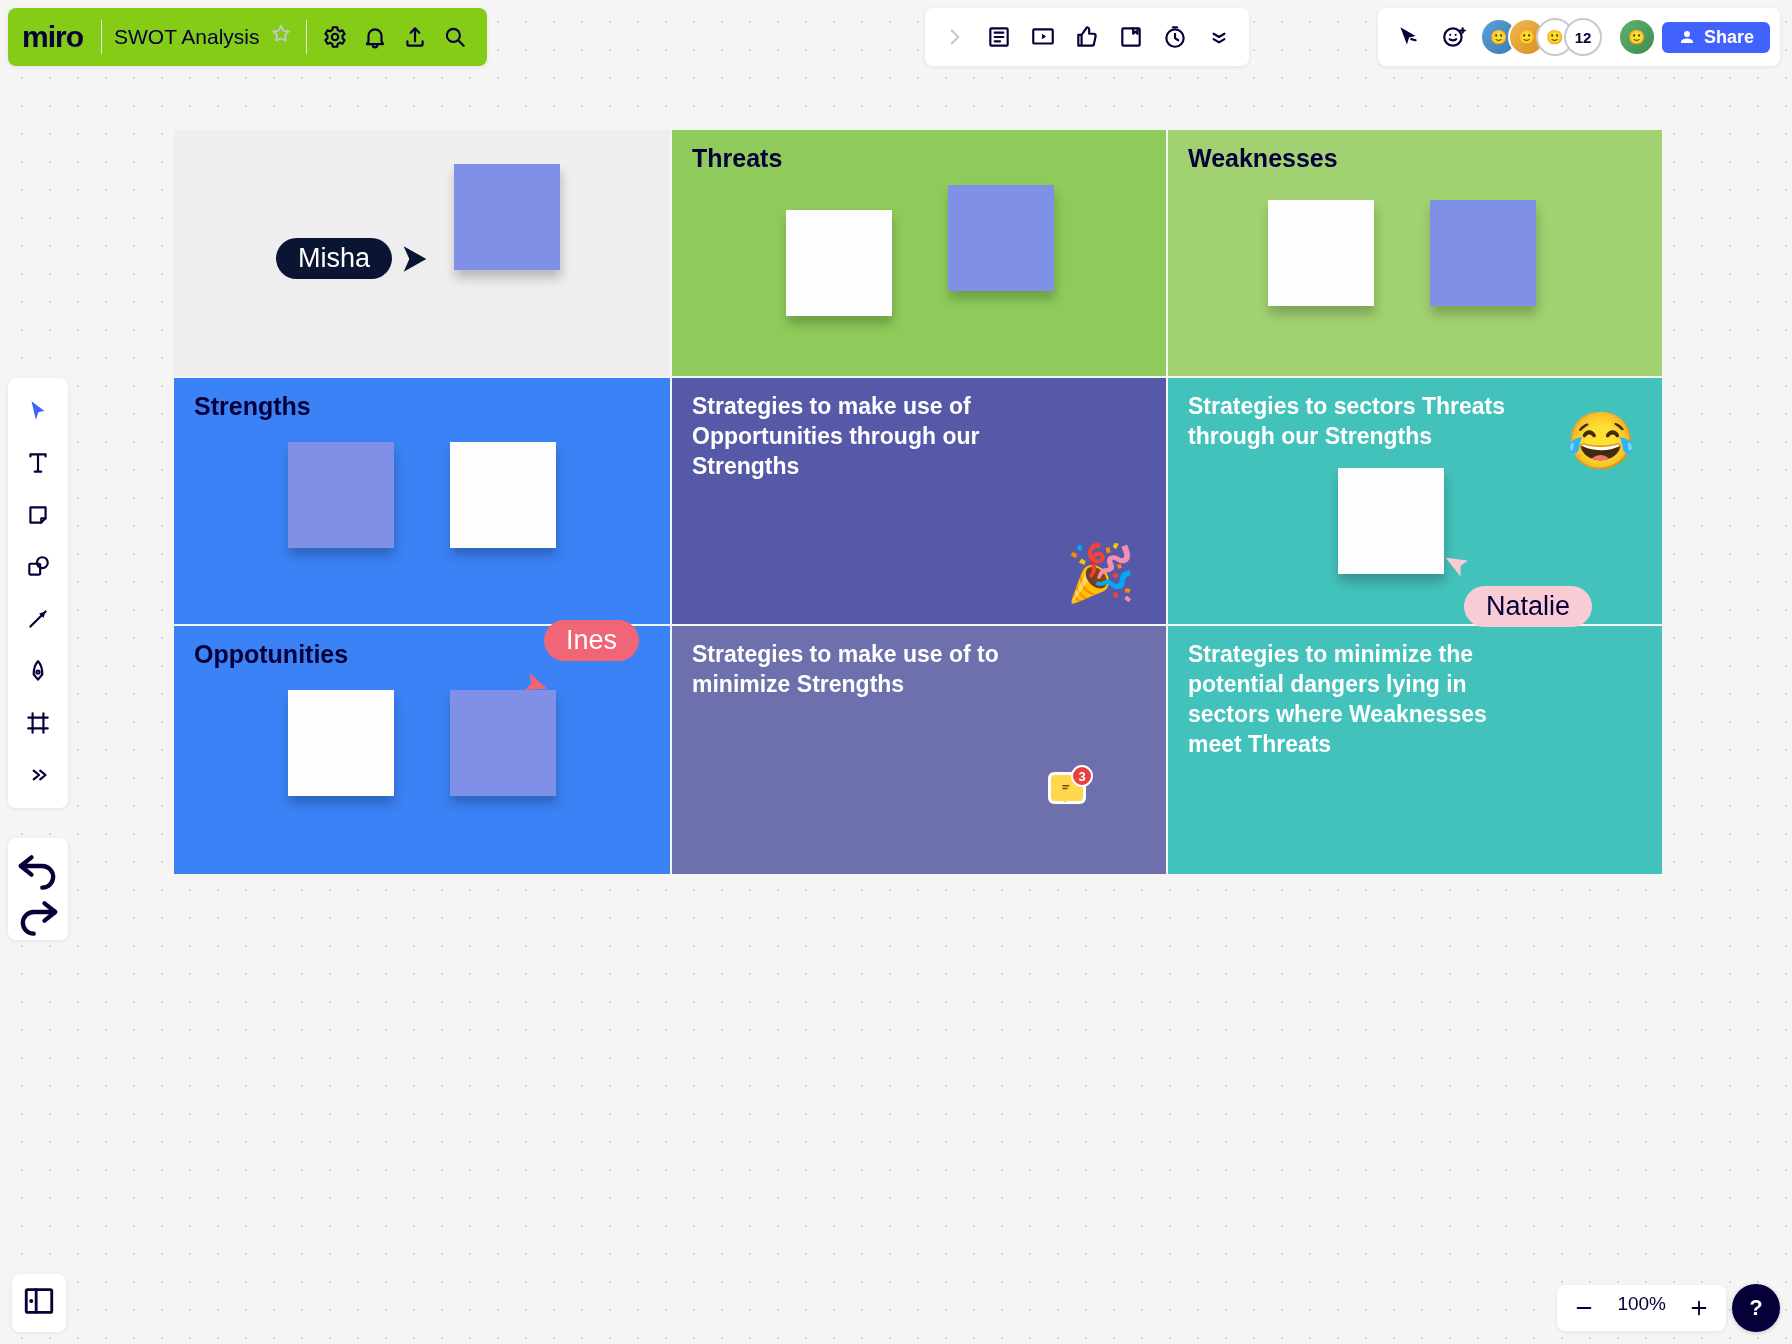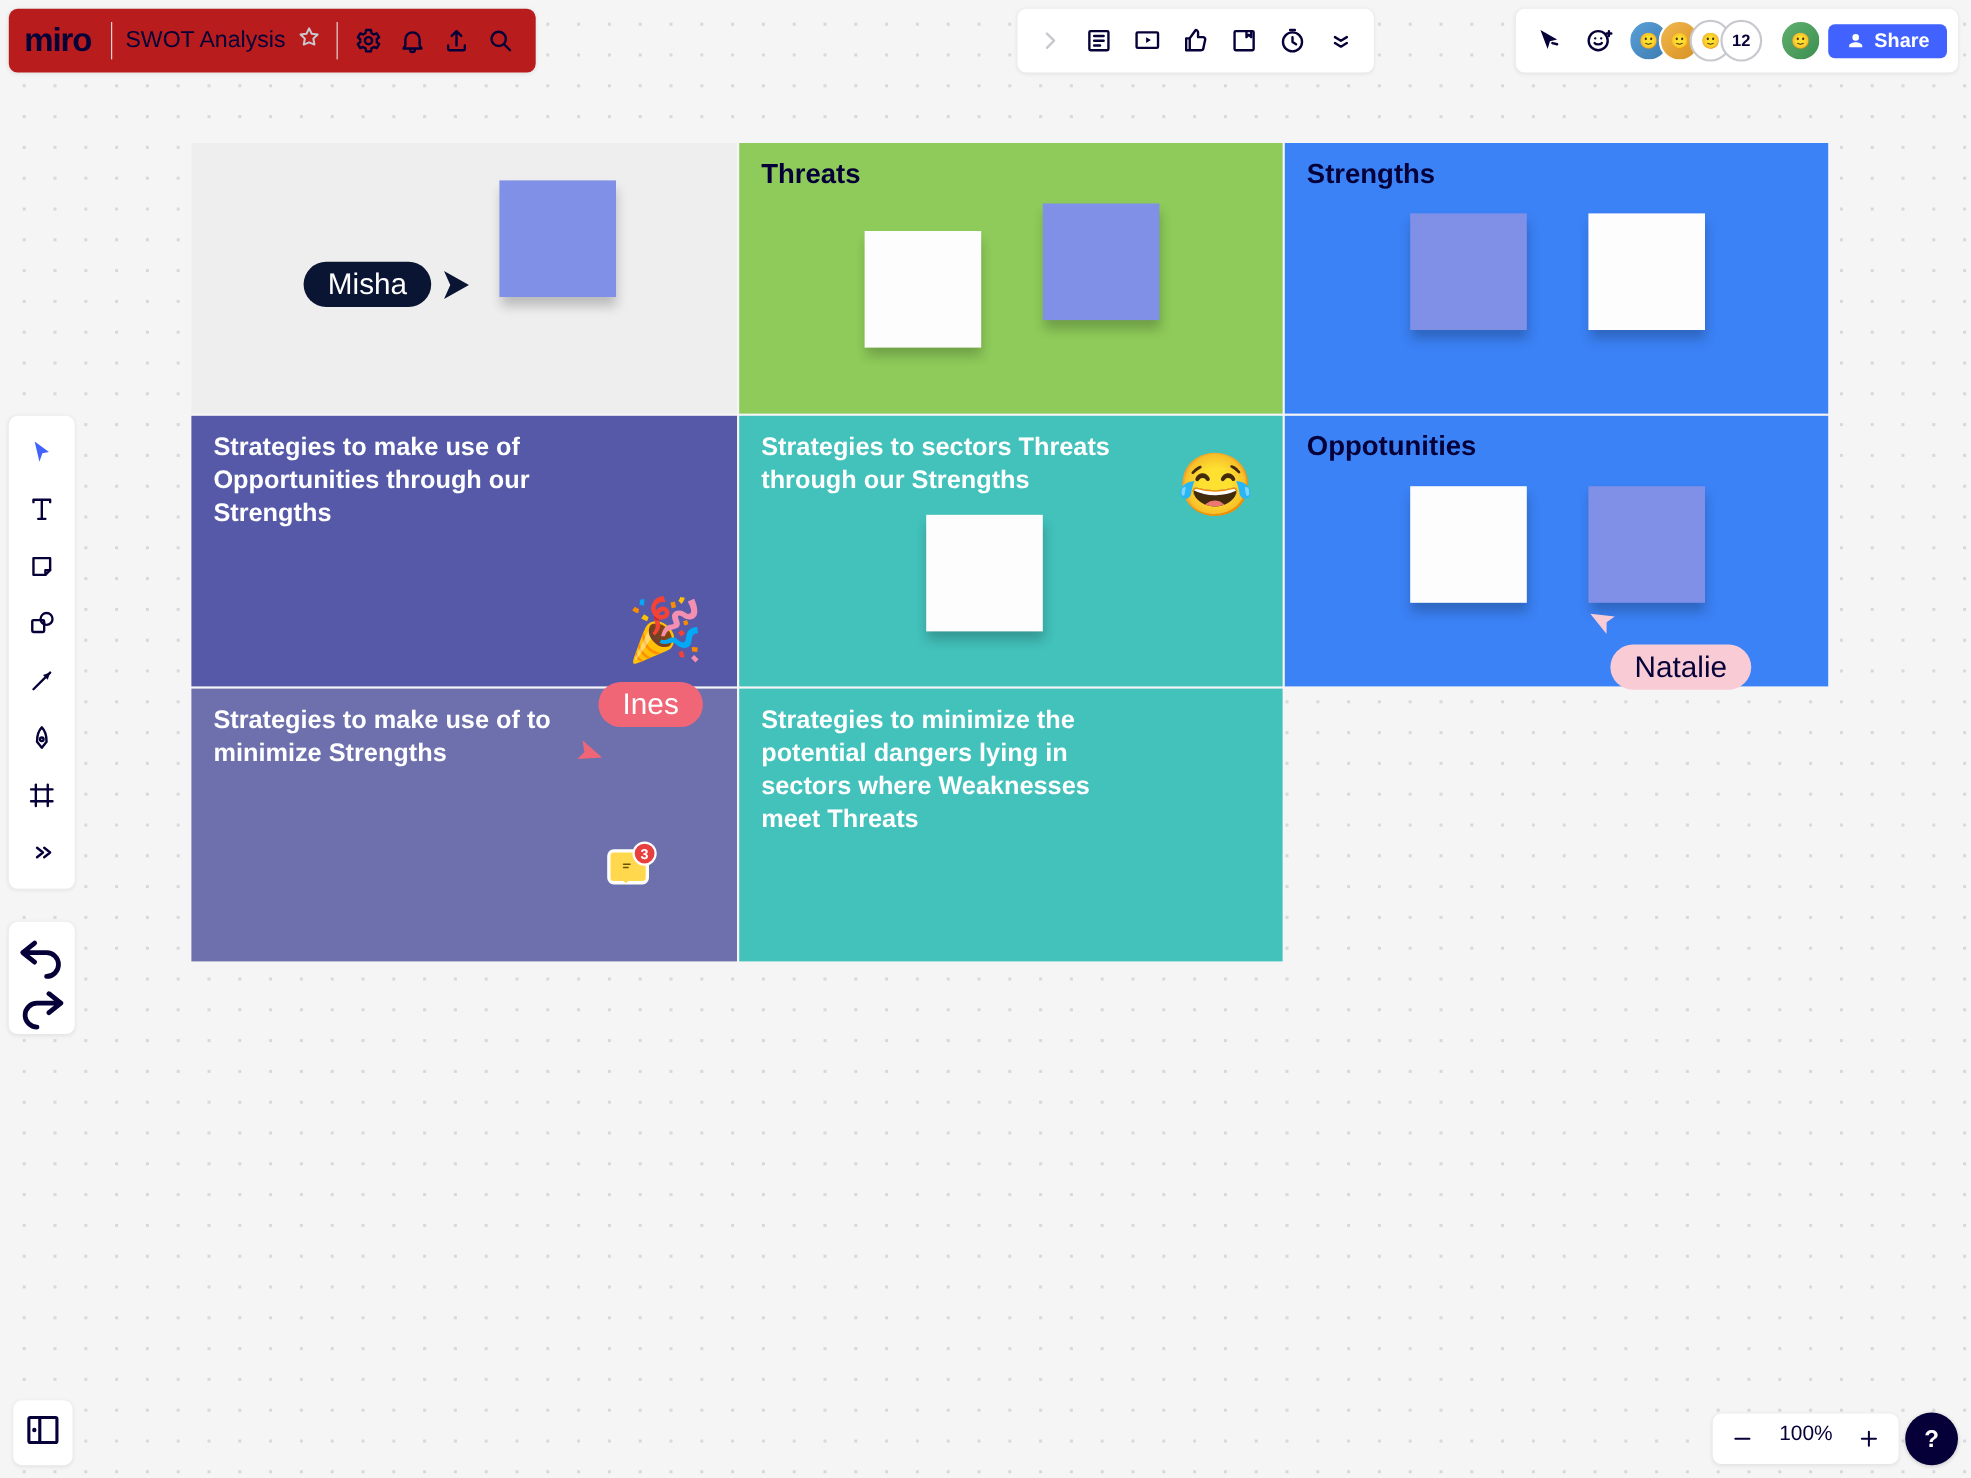--- a/index.html
+++ b/index.html
@@ -18,21 +18,21 @@
   background-image: radial-gradient(#d7d8da 1.5px, transparent 1.5px);
   background-size: 28px 28px;
   background-position: 8px 8px;
   z-index:0;
 }
 
 
 .topbar-left {
   position:absolute; left:8px; top:8px; z-index:10;
   display:flex; align-items:center;
-  background:#b91c1c; border-radius:8px; padding:6px 12px;
+  background:#84cc16; border-radius:8px; padding:6px 12px;
   box-shadow:0 1px 4px rgba(0,0,0,.08);
   height:58px;
 }
 .logo { font-weight:900; font-size:30px; letter-spacing:-1px; color:#050038; padding:0 10px 0 2px; }
 .vdiv { width:1px; height:34px; background:#e7e7ea; margin:0 8px; }
 .board-title { font-size:21px; color:#050038; padding:0 4px; }
 .star { color:#c8c8cf; font-size:22px; padding:0 6px; }
 .tb-icon { width:40px; height:40px; display:flex; align-items:center; justify-content:center; color:#050038; }
 .tb-icon svg { width:26px; height:26px; }
 
@@ -343,20 +343,25 @@
 <div class="canvas">
   <div class="swot">
 
     <div class="cell c-blank">
       <div class="sticky blue" style="left:280px; top:34px;"></div>
     </div>
     <div class="cell c-green1">
       <div class="cell-title">Threats</div>
       <div class="sticky white" style="left:114px; top:80px;"></div>
       <div class="sticky blue" style="left:276px; top:55px;"></div>
+    </div>
+    <div class="cell c-green2">
+      <div class="cell-title">Weaknesses</div>
+      <div class="sticky white" style="left:100px; top:70px;"></div>
+      <div class="sticky blue" style="left:262px; top:70px;"></div>
     </div>
 
     <div class="cell c-yellow">
       <div class="cell-title">Strengths</div>
       <div class="sticky blue" style="left:114px; top:64px;"></div>
       <div class="sticky white" style="left:276px; top:64px;"></div>
     </div>
     <div class="cell c-purpleD">
       <div class="cell-text">Strategies to make use of Opportunities through our Strengths</div>
       <div class="emoji" style="right:30px; bottom:18px;">🎉</div>

